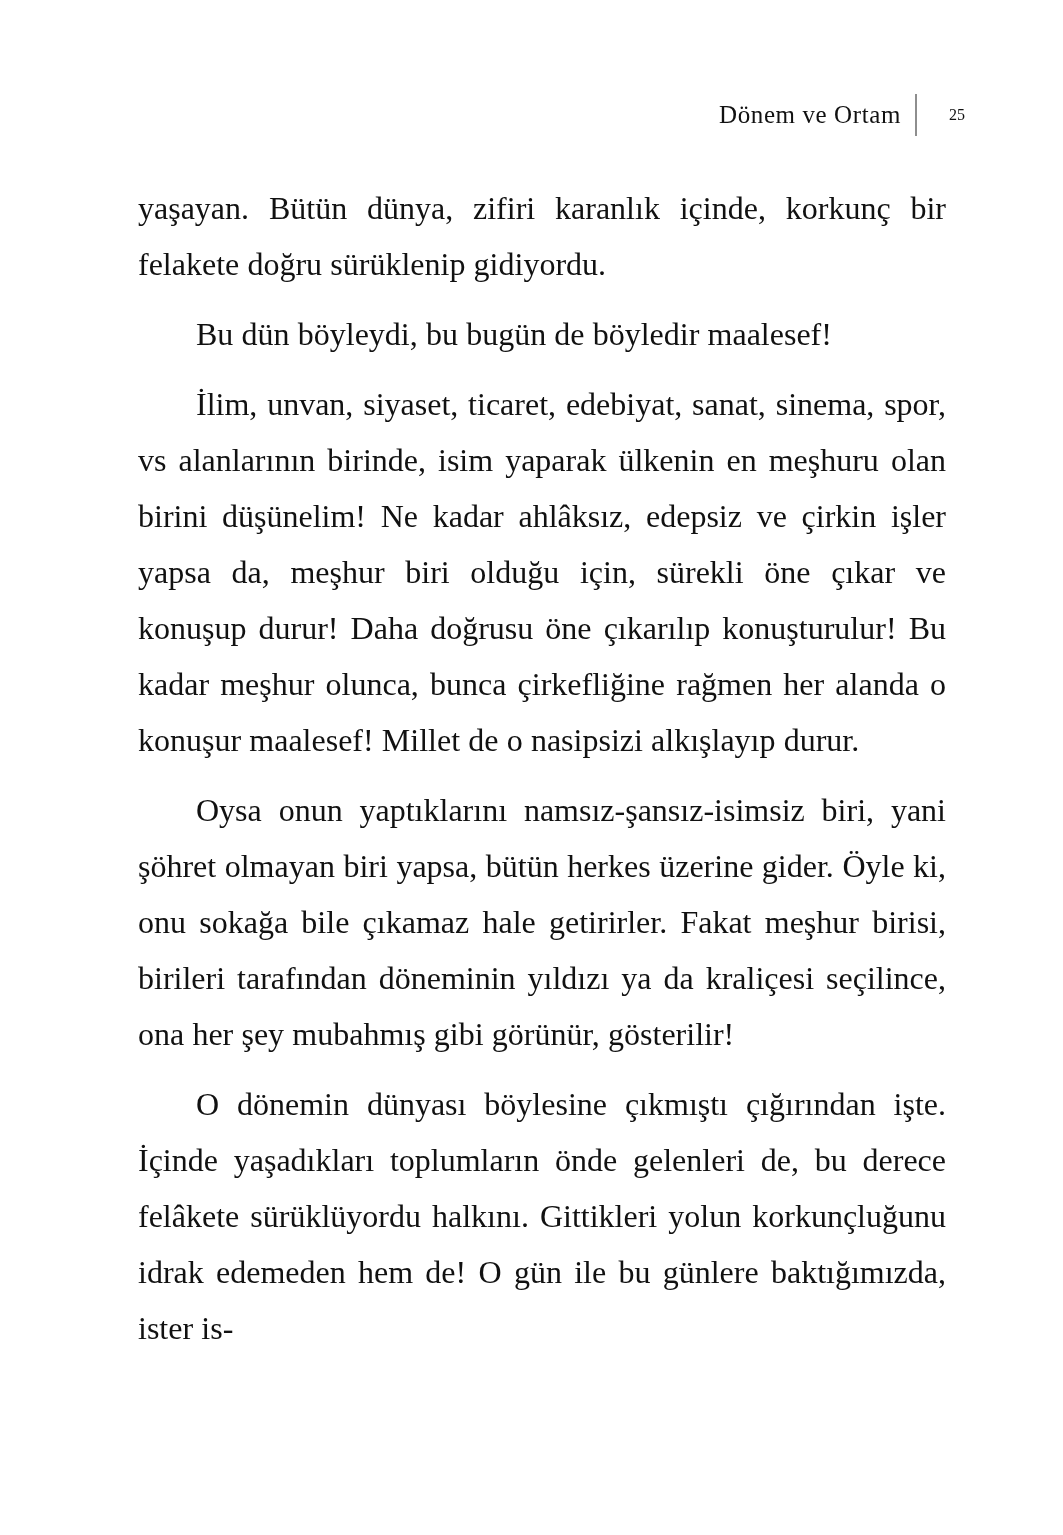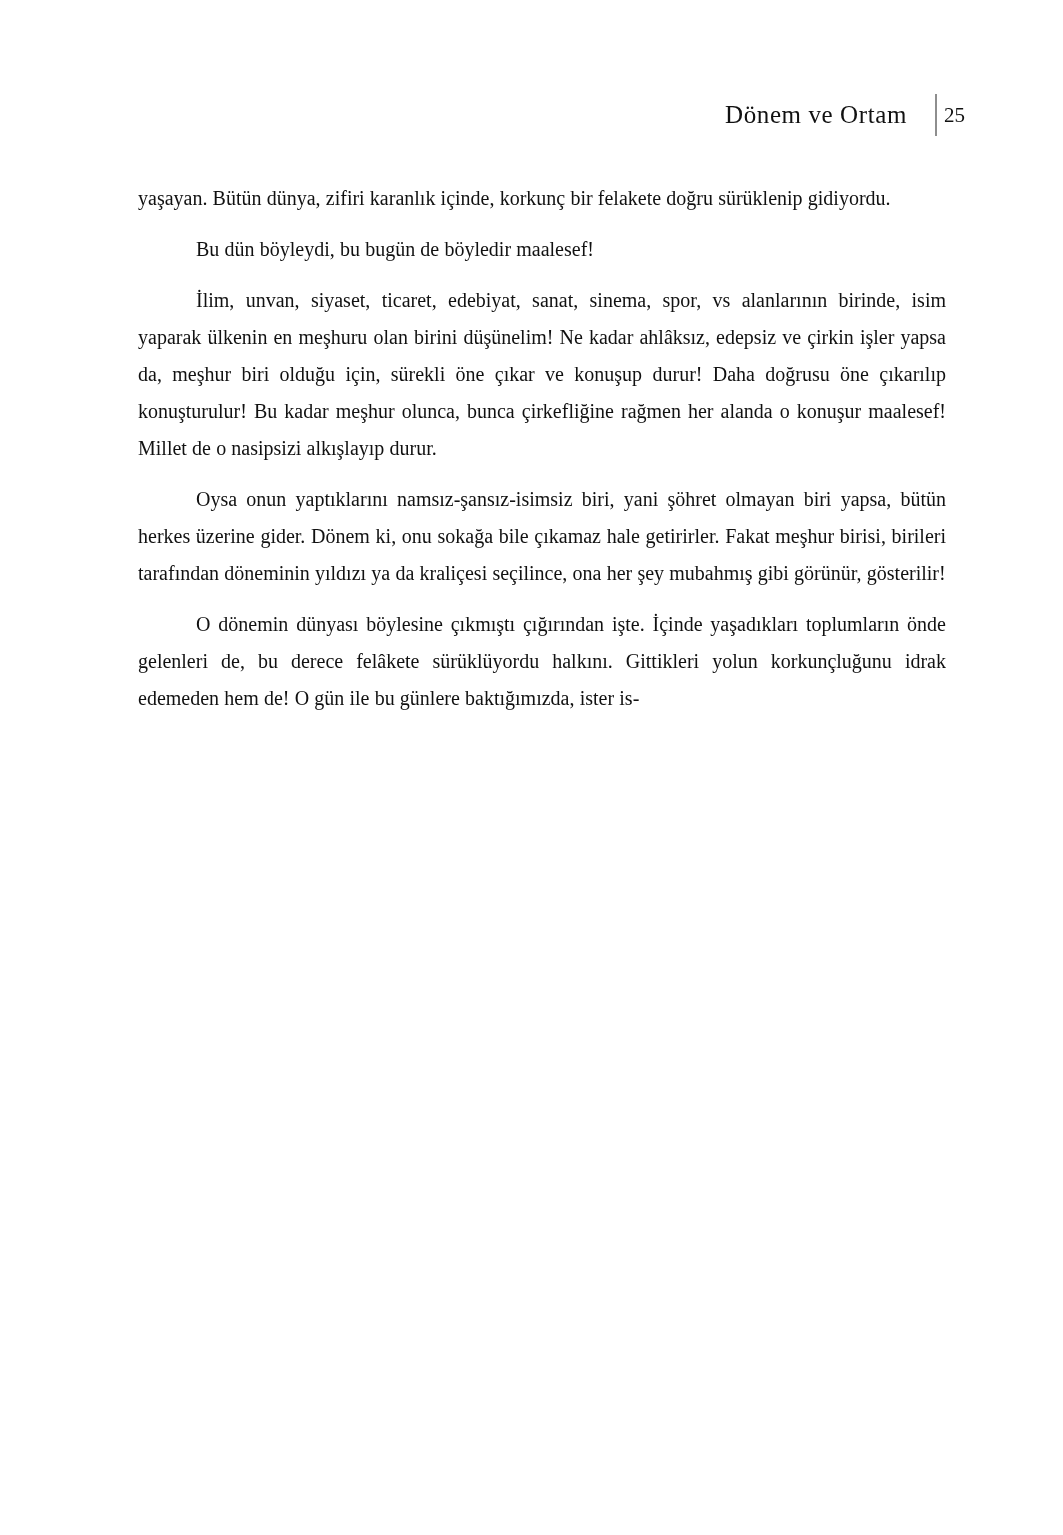--- a/index.html
+++ b/index.html
@@ -32,48 +32,48 @@
     display: flex;
     align-items: center;
     height: 44px;
   }
   .running-head .chapter-title {
     font-family: "Liberation Serif", "DejaVu Serif", serif;
     font-size: 25px;
     letter-spacing: 0.6px;
     color: #111111;
     white-space: nowrap;
-    padding-right: 28px;
+    padding-right: 14px;
   }
   .running-head .head-rule {
     width: 2px;
     height: 42px;
     background: #8e8e8e;
     flex: 0 0 auto;
   }
   .running-head .folio {
     font-family: "Liberation Serif", "DejaVu Serif", serif;
-    font-size: 21px;
+    font-size: 16px;
     color: #111111;
-    padding-left: 7px;
+    padding-left: 32px;
     white-space: nowrap;
   }
 
   
   .text-block {
     position: absolute;
     left: 138px;
     top: 180px;
     width: 808px;
   }
 
   .para {
     margin: 0 0 14px 0;
-    font-size: 20px;
-    line-height: 37px;
+    font-size: 32px;
+    line-height: 56px;
     text-align: justify;
     text-justify: inter-word;
     text-indent: 58px;
     word-spacing: 0.2px;
     hyphens: none;
   }
   .para:last-child {
     margin-bottom: 6px;
   }
   
@@ -104,18 +104,18 @@
 
     <p class="para no-indent">yaşayan. Bütün dünya, zifiri karanlık içinde, korkunç bir felakete doğru sürüklenip gidiyordu.</p>
 
 
 
 
     <p class="para short">Bu dün böyleydi, bu bugün de böyledir maalesef!</p>
 
     <p class="para">İlim, unvan, siyaset, ticaret, edebiyat, sanat, sinema, spor, vs alanlarının birinde, isim yaparak ülkenin en meşhuru olan birini düşünelim! Ne kadar ahlâksız, edepsiz ve çirkin işler yapsa da, meşhur biri olduğu için, sürekli öne çıkar ve konuşup durur! Daha doğrusu öne çıkarılıp konuşturulur! Bu kadar meşhur olunca, bunca çirkefliğine rağmen her alanda o konuşur maalesef! Millet de o nasipsizi alkışlayıp durur.</p>
 
-    <p class="para">Oysa onun yaptıklarını namsız-şansız-isimsiz biri, yani şöhret olmayan biri yapsa, bütün herkes üzerine gider. Dönem ki, onu sokağa bile çıkamaz hale getirirler. Fakat meşhur birisi, birileri tarafından döneminin yıldızı ya da kraliçesi seçilince, ona her şey mubahmış gibi görünür, gösterilir!</p>
+    <p class="para">Oysa onun yaptıklarını namsız-şansız-isimsiz biri, yani şöhret olmayan biri yapsa, bütün herkes üzerine gider. Öyle ki, onu sokağa bile çıkamaz hale getirirler. Fakat meşhur birisi, birileri tarafından döneminin yıldızı ya da kraliçesi seçilince, ona her şey mubahmış gibi görünür, gösterilir!</p>
 
     <p class="para">O dönemin dünyası böylesine çıkmıştı çığırından işte. İçinde yaşadıkları toplumların önde gelenleri de, bu derece felâkete sürüklüyordu halkını. Gittikleri yolun korkunçluğunu idrak edemeden hem de! O gün ile bu günlere baktığımızda, ister is-</p>
 
   </div>
 </div>
 
 </body></html>

